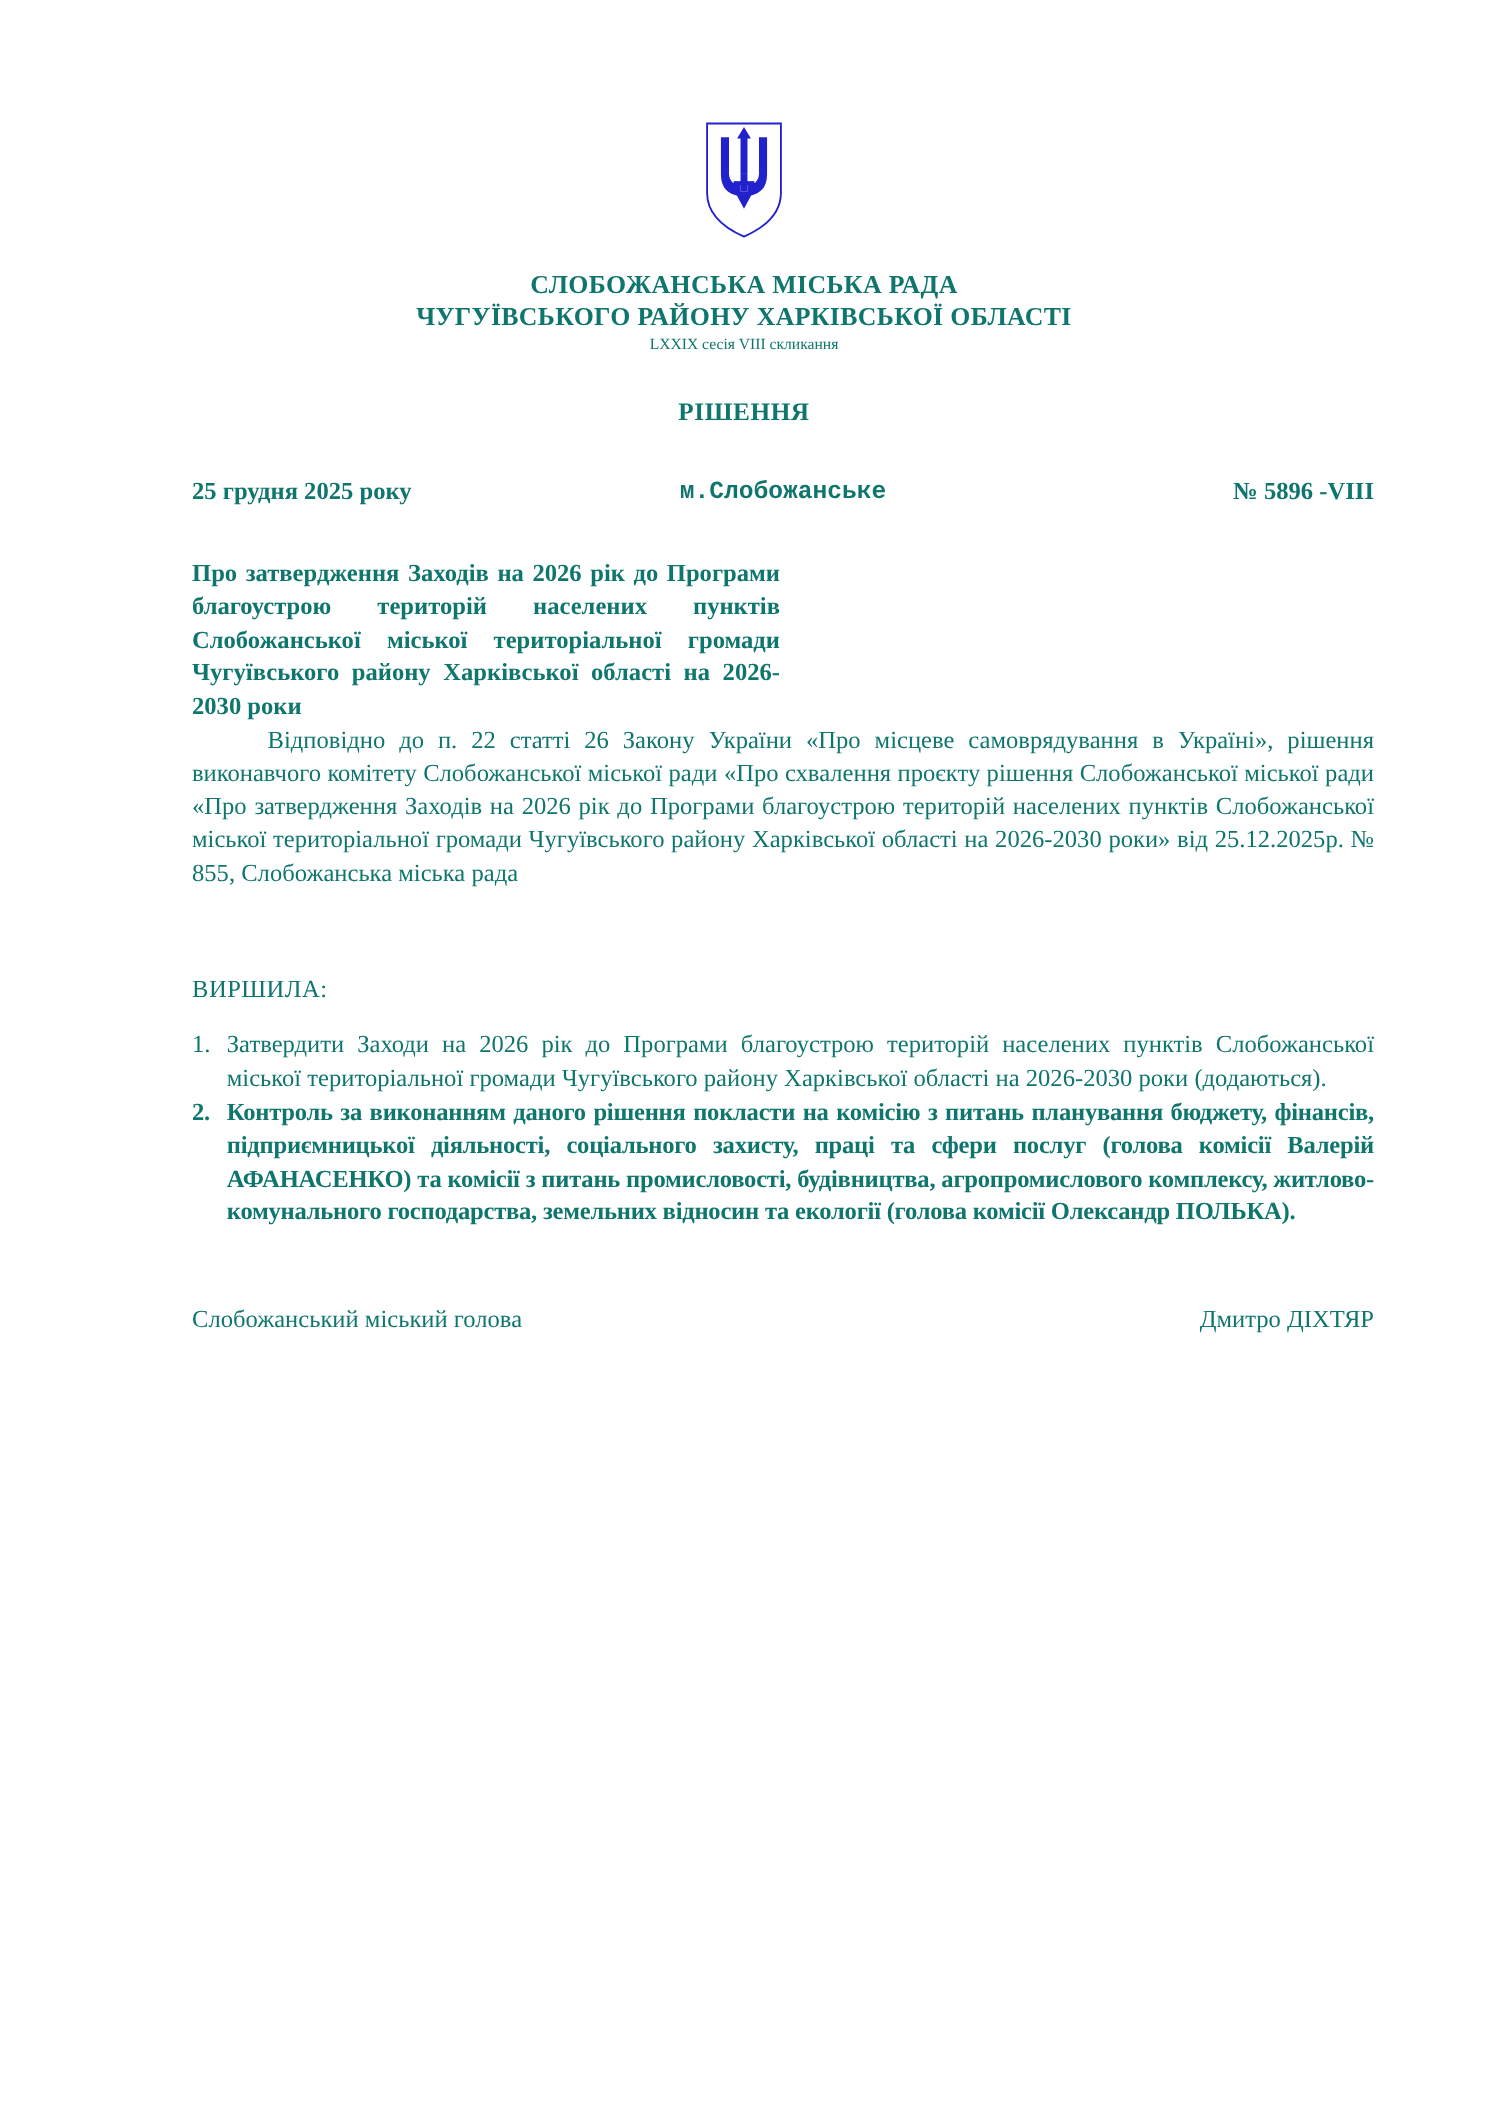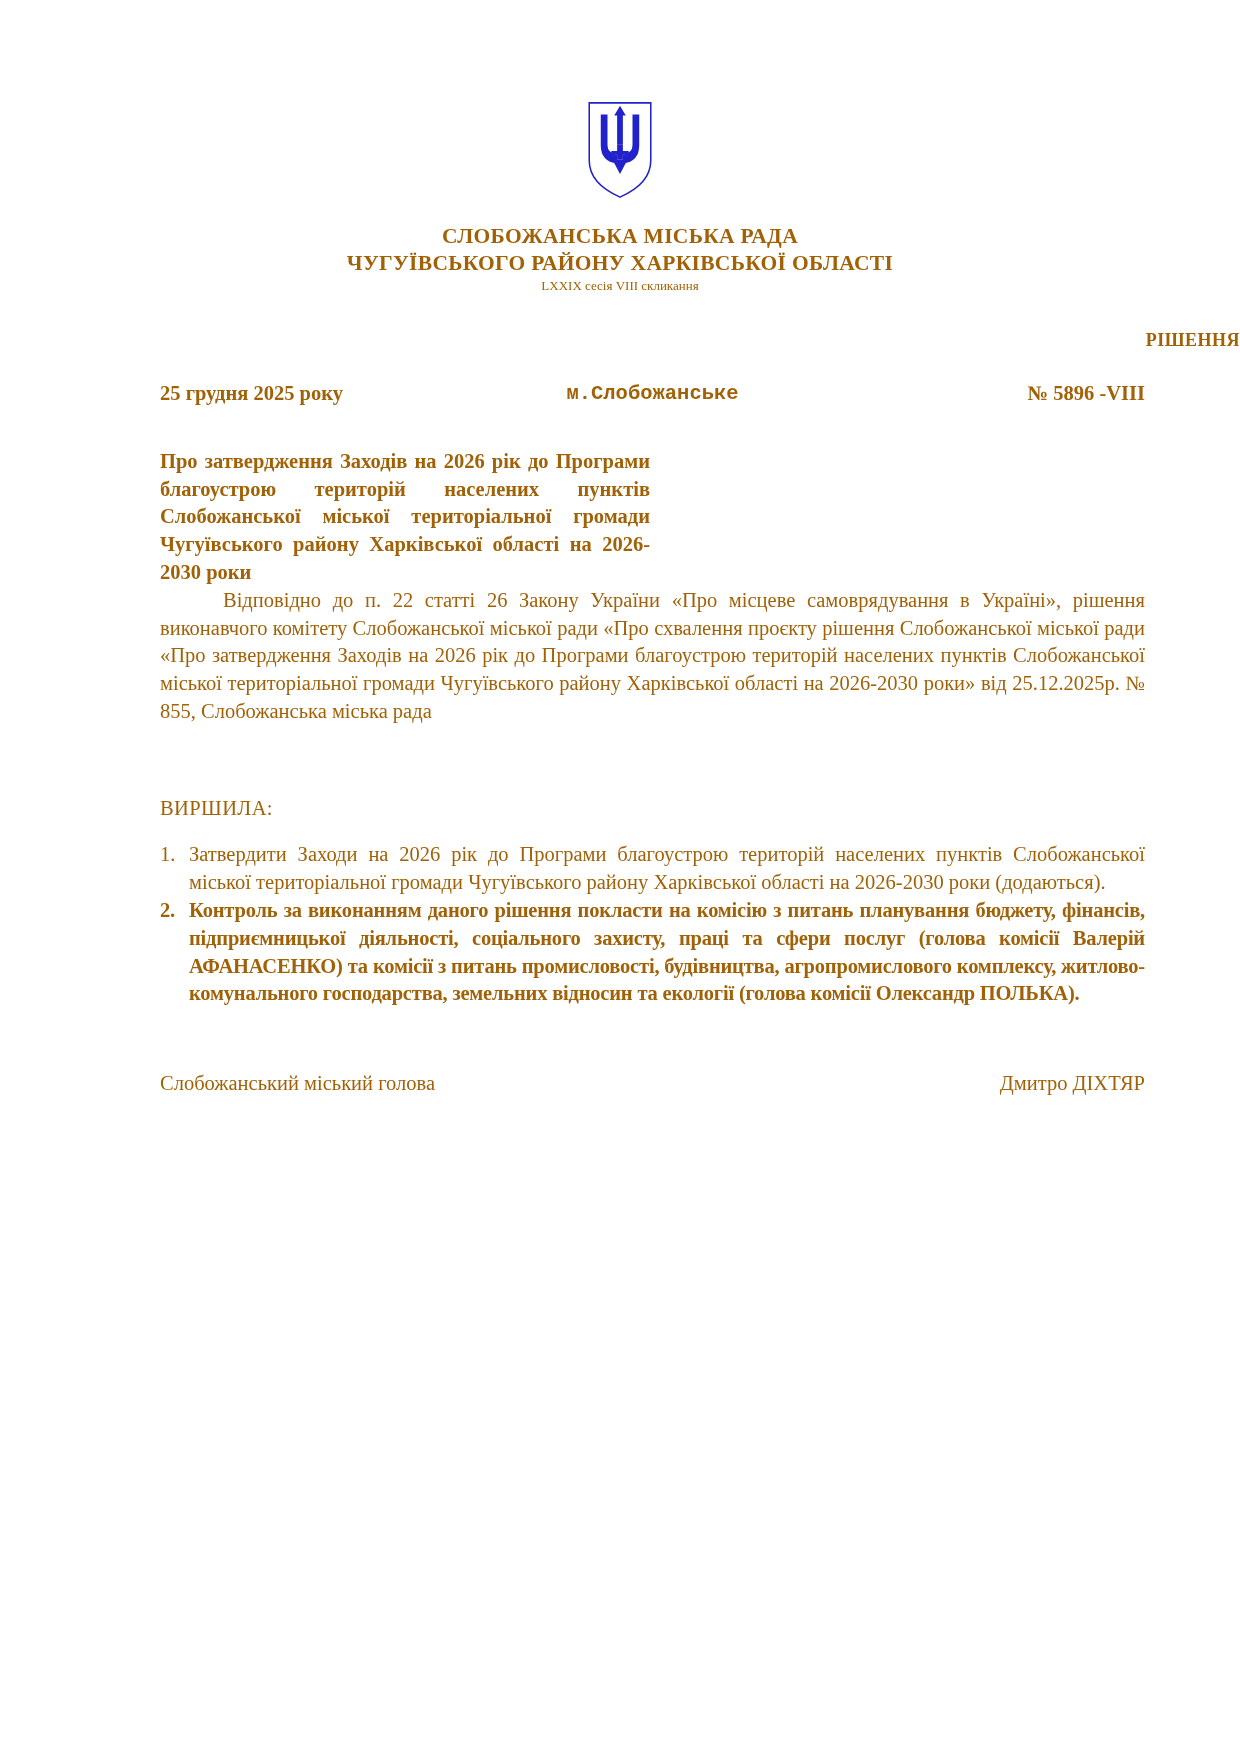--- a/index.html
+++ b/index.html
@@ -4,21 +4,21 @@
 <style>
   html,body { margin:0; padding:0; background:#e8e8e8; }
   .page {
     position:relative;
     width:1240px; height:1754px;
     margin:0 auto;
     background:#ffffff;
     box-sizing:border-box;
     padding:100px 95px 0 160px;
     font-family:"Liberation Serif","DejaVu Serif",serif;
-    color:#a16207;
+    color:#0f766e;
     font-size:20.5px;
     line-height:1.34;
   }
   
   .center-band {
     margin:0 -95px 0 -160px;
     text-align:center;
   }
   .emblem { display:inline-block; line-height:0; }
   .header-block { margin-top:16px; }
@@ -29,26 +29,25 @@
     letter-spacing:0.3px;
   }
   .header-line-reg {
     font-size:13px;
     line-height:1.25;
     margin-top:2px;
   }
   .doc-type {
     margin-top:34px;
     font-weight:bold;
-    font-size:18px;
+    font-size:21px;
     letter-spacing:0.5px;
-    text-align:right;
   }
   .meta-row {
-    margin-top:28px;
+    margin-top:40px;
     display:grid;
     grid-template-columns:1fr auto 1fr;
     font-weight:bold;
   }
   .meta-row .m-left  { text-align:left; }
   .meta-row .m-center{ text-align:center;font-family:Liberation Mono, monospace; }
   .meta-row .m-right { text-align:right; }
   .subject {
     margin-top:40px;
     width:490px;

